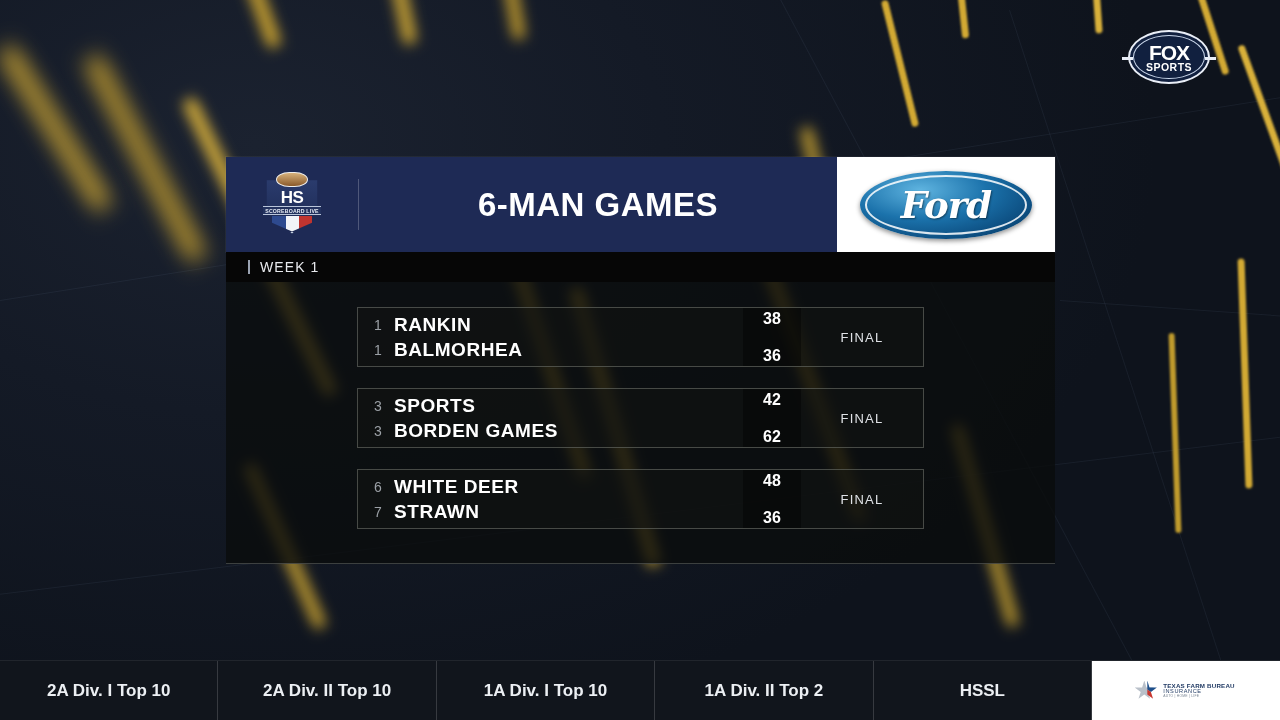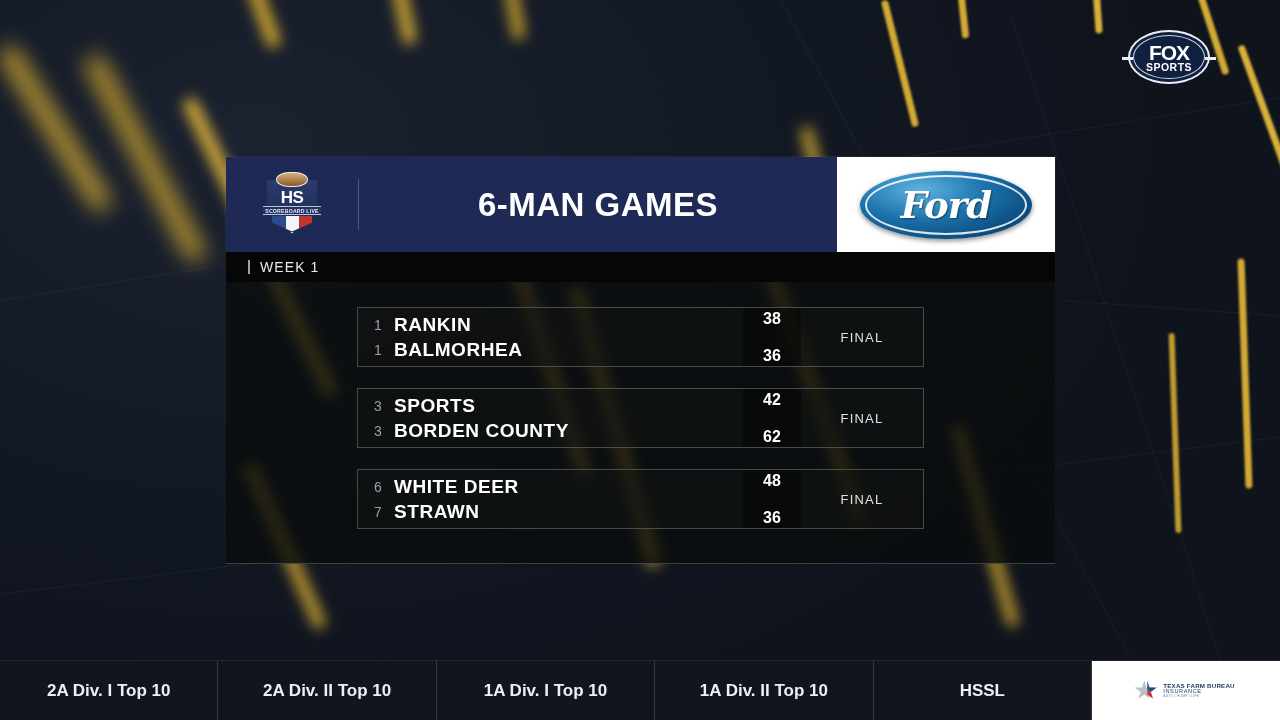--- a/index.html
+++ b/index.html
@@ -231,21 +231,21 @@
     </div>
 
     <div class="game">
       <div class="teams">
         <div class="trow">
           <span class="rank">3</span>
           <span class="tname">SPORTS</span>
         </div>
         <div class="trow">
           <span class="rank">3</span>
-          <span class="tname">BORDEN COUNTY</span>
+          <span class="tname">BORDEN GAMES</span>
         </div>
       </div>
       <div class="scores">
         <span class="sc">42</span>
         <span class="sc">62</span>
       </div>
       <div class="status">
         <span>FINAL</span>
       </div>
     </div>
@@ -278,21 +278,21 @@
   <div class="tab">
     <span>2A Div. I Top 10</span>
   </div>
   <div class="tab">
     <span>2A Div. II Top 10</span>
   </div>
   <div class="tab">
     <span>1A Div. I Top 10</span>
   </div>
   <div class="tab">
-    <span>1A Div. II Top 10</span>
+    <span>1A Div. II Top 2</span>
   </div>
   <div class="tab">
     <span>HSSL</span>
   </div>
   <div class="tab sponsor">
     <div class="tfb">
       <div class="star">
         <i class="s1"></i>
           <i class="s2"></i>
           <i class="s3"></i>

